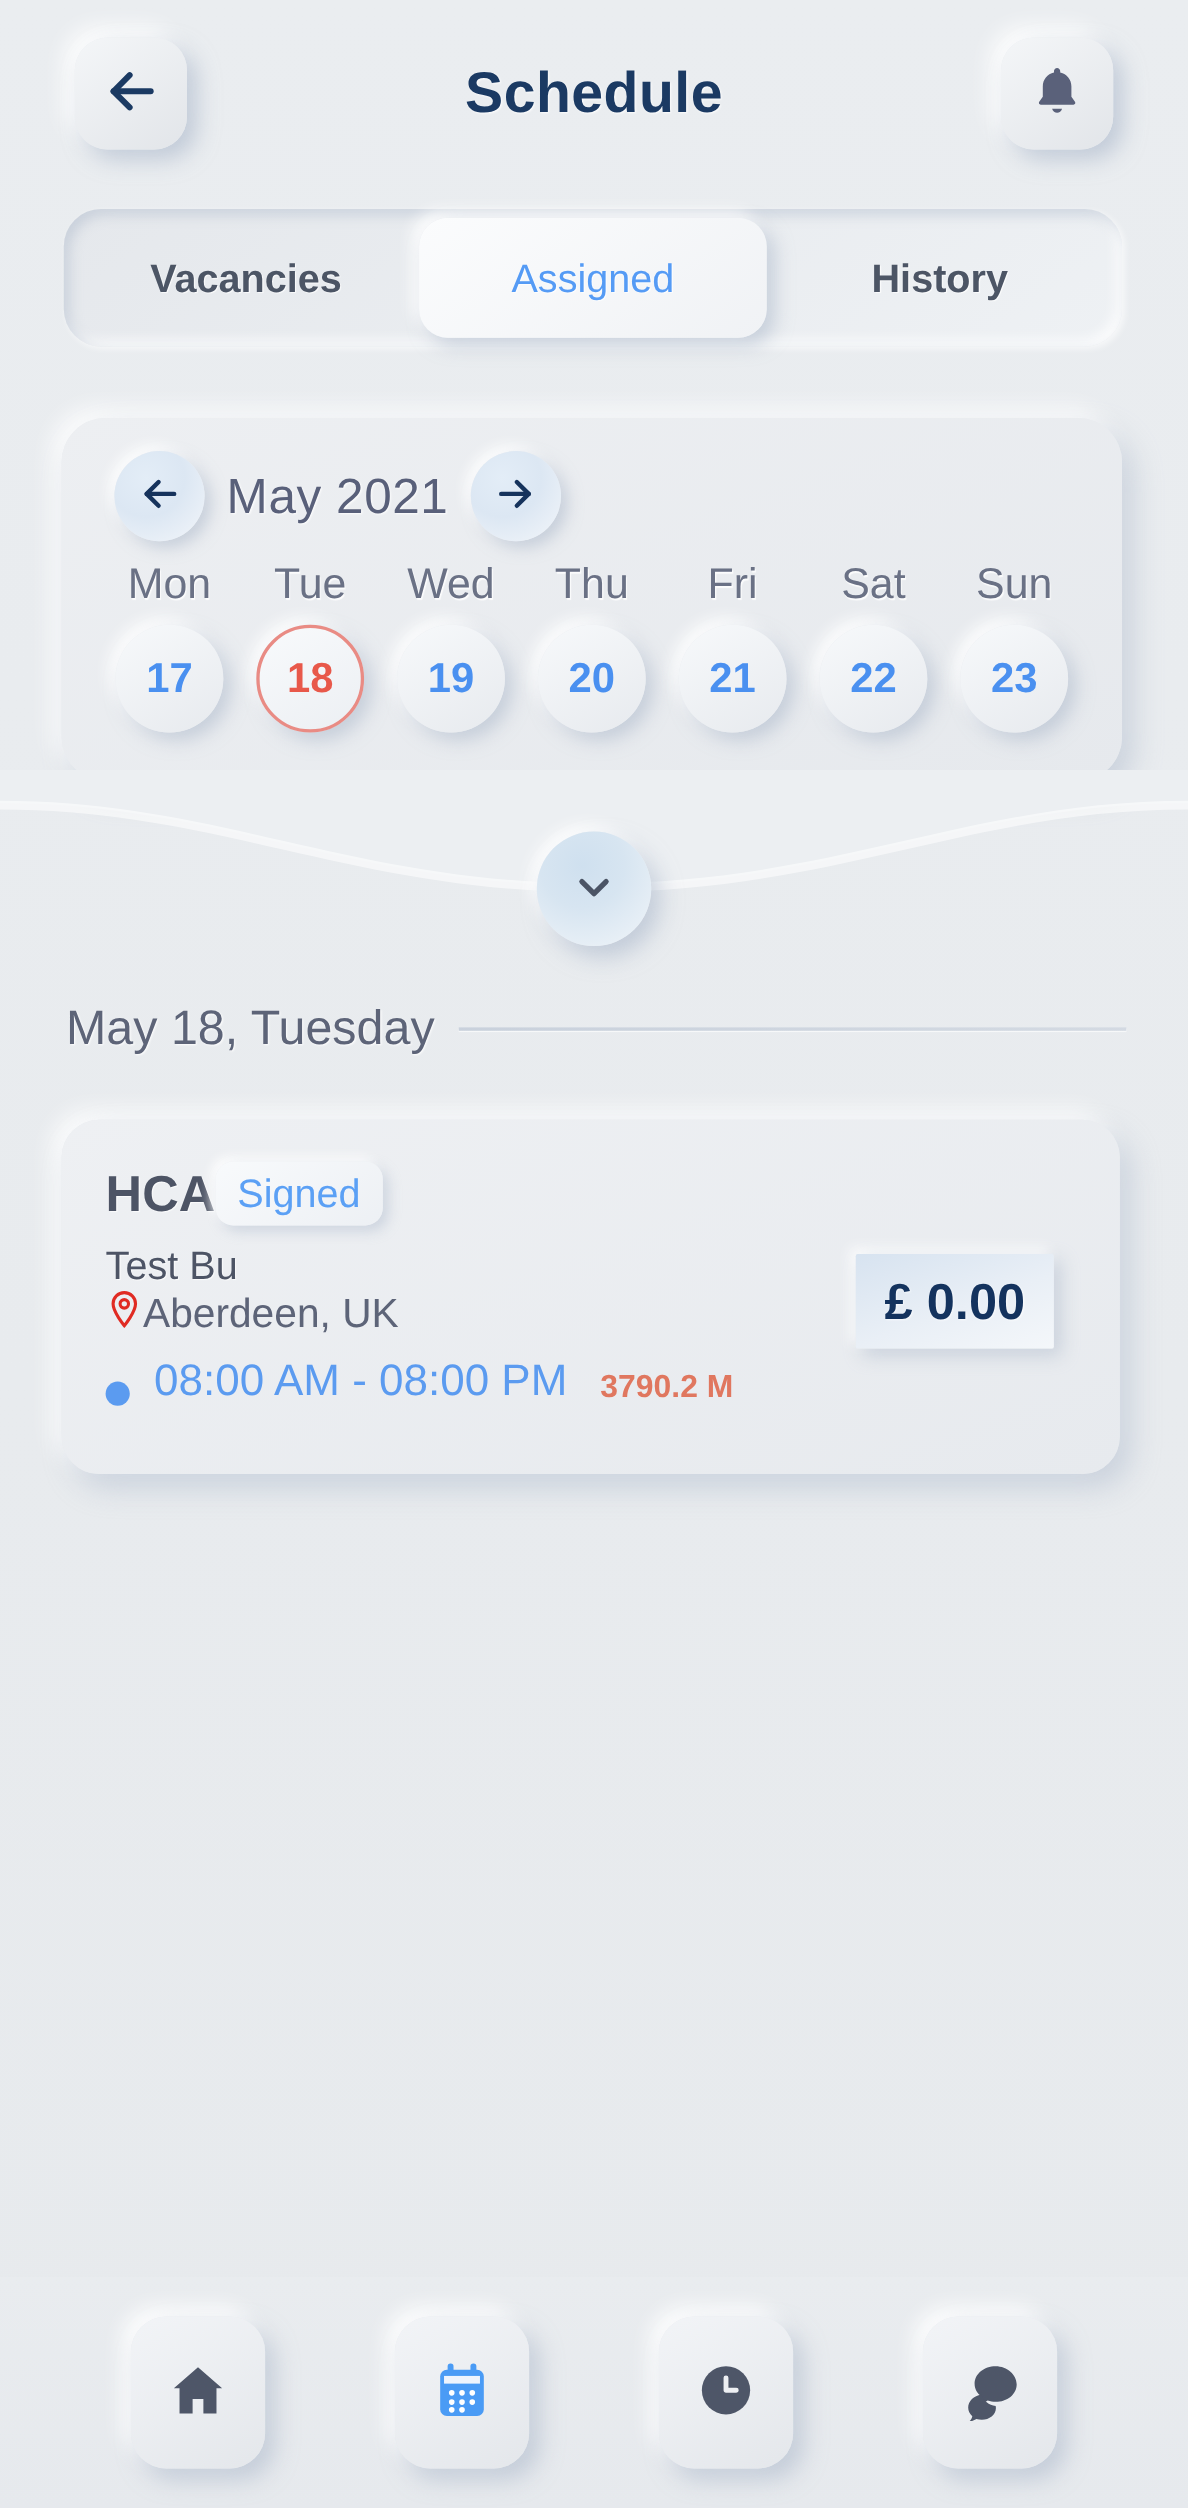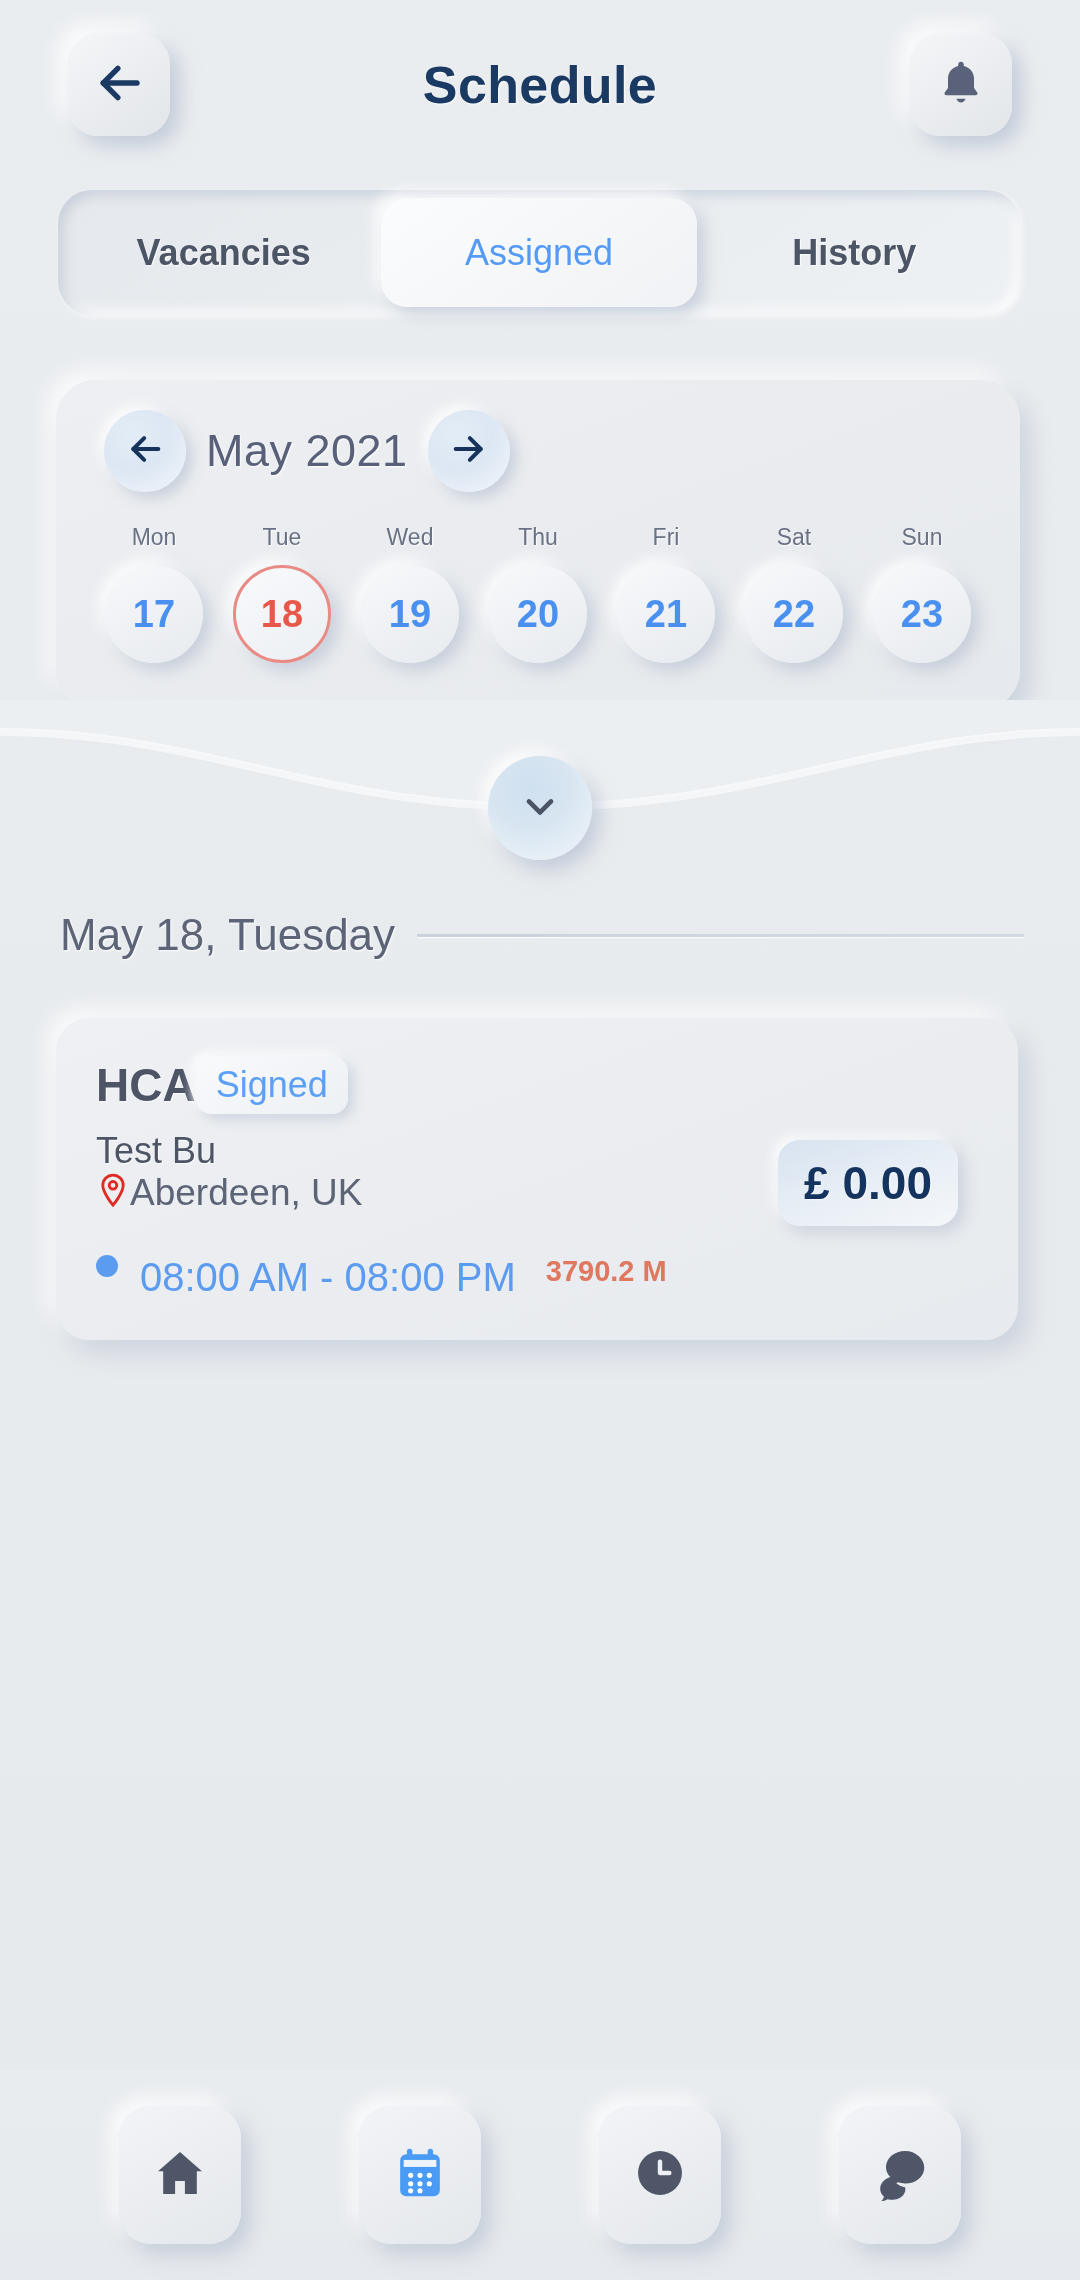--- a/index.html
+++ b/index.html
@@ -76,23 +76,22 @@
     cursor: pointer; flex: 0 0 auto;
   }
   .month-label {
     font-size: 45px; color: #59607a; letter-spacing: .5px;
     text-shadow: 1px 1px 2px rgba(255,255,255,.9);
   }
   .week-row {
     display: flex; padding: 18px 34px 0 34px;
   }
   .week-row > div {
-    flex: 1 1 0; text-align: center; font-size: 23px; color: #6a7185;
+    flex: 1 1 0; text-align: center; font-size: 39px; color: #6a7185;
     text-shadow: 1px 1px 1px rgba(255,255,255,.85);
-    margin-top: 14px;
   }
   .date-row { display: flex; padding: 14px 34px 0 34px; }
   .date-cell { flex: 1 1 0; display: flex; justify-content: center; }
   .date-pill {
     width: 98px; height: 98px; border-radius: 50%;
     display: flex; align-items: center; justify-content: center;
     font-size: 38px; font-weight: bold; color: #4a90f0;
     background: linear-gradient(150deg,#f7f9fb,#e7eaee);
     box-shadow: 7px 7px 16px rgba(163,177,198,0.5),
                -6px -6px 14px rgba(255,255,255,0.95);
@@ -152,30 +151,30 @@
     background: linear-gradient(145deg,#f8fafc,#edf0f4);
     box-shadow: 5px 5px 12px rgba(163,177,198,0.42),
                -4px -4px 10px rgba(255,255,255,0.95);
   }
   .job-org {
     font-size: 36px; font-weight: normal; color: #4d5465; margin-top: 16px;
     text-shadow: 1px 1px 1px rgba(255,255,255,.8);
   }
   .row-loc { display: flex; align-items: center; gap: 0; margin-top: 0; }
   .job-loc { font-size: 37px; color: #5d6478; }
-  .row-time { display: flex; align-items: flex-start; gap: 16px; margin-top: 41px; }
+  .row-time { display: flex; align-items: flex-end; gap: 16px; margin-top: 18px; }
   .dot-blue {
     width: 22px; height: 22px; border-radius: 50%; background: #5b9bf0;
     flex: 0 0 auto; margin-right: 6px;
   }
   .job-time { font-size: 40px; color: #5b9bf0; font-weight: 500; }
   .job-dist { font-size: 29px; color: #e0775f; font-weight: bold; margin-left: 14px; }
   .price-badge {
     position: absolute; right: 60px; top: 122px;
-    padding: 16px 26px; border-radius: 22px;
+    padding: 16px 26px; border-radius: 2px;
     font-size: 46px; font-weight: bold; color: #14335e;
     background: linear-gradient(160deg,#d7e3f0 0%,#e9eff6 55%,#f4f7fa 100%);
     box-shadow: 6px 6px 16px rgba(163,177,198,0.45),
                -5px -5px 12px rgba(255,255,255,0.9);
     text-shadow: 1px 1px 2px rgba(255,255,255,.7);
   }
 
   
   .bottom-nav {
     position: absolute; bottom: 0; left: 0; width: 1080px; height: 210px;

